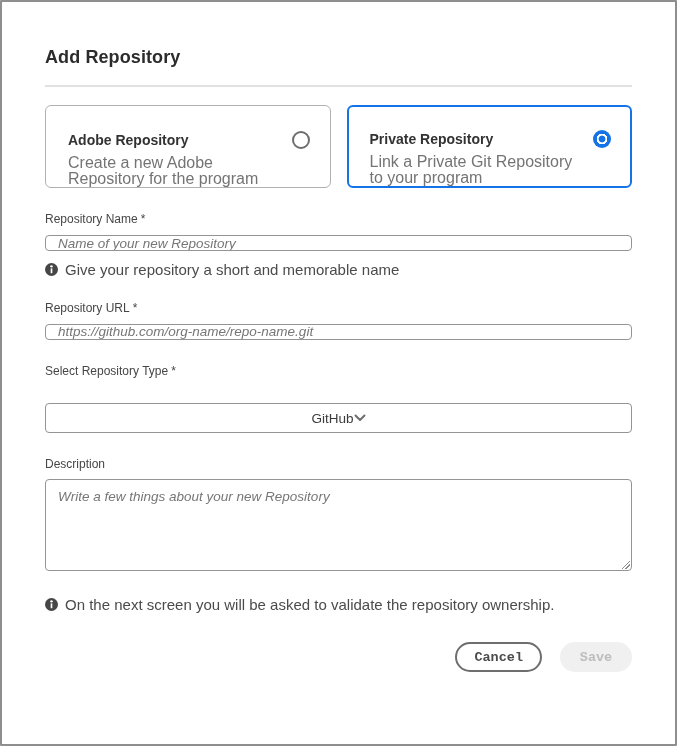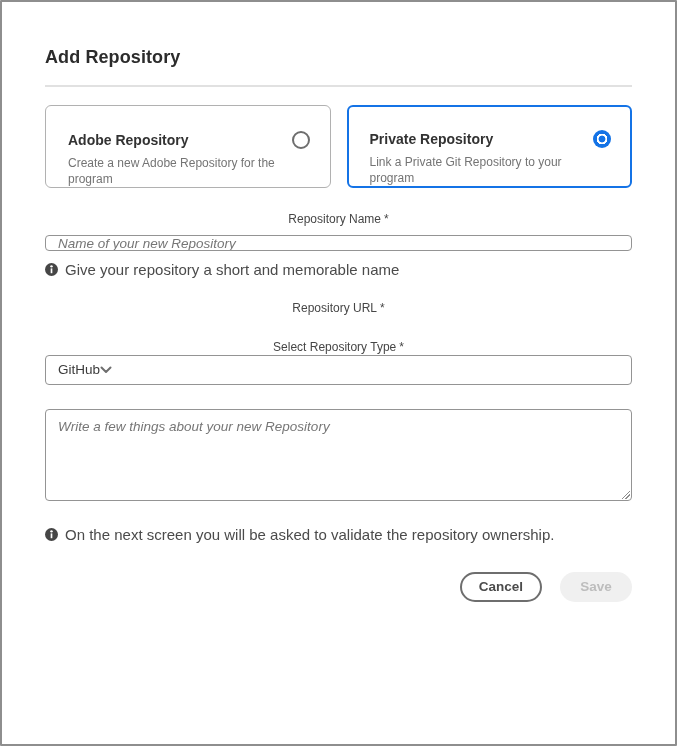--- a/index.html
+++ b/index.html
@@ -32,53 +32,53 @@
   .card {
     flex: 1; height: 83px;
     border: 1px solid #b1b1b1; border-radius: 6px;
     padding: 0 20px 0 22px;
     display: flex; flex-direction: column; justify-content: flex-end;
     background: #fff; cursor: pointer;
   }
   .card.selected { border: 2px solid var(--accent, #1473e6); padding: 8px 19px 0 21px; }
   .card-head { display: flex; align-items: center; justify-content: space-between; }
   .card-title { font-size: 14px; font-weight: 700; color: #323232; }
-  .card-desc { margin-top: 6px; font-size: 12px; line-height: 16px; color: #747474; padding-right: 26px; }
+  .card-desc { margin-top: 6px; font-size: 16px; line-height: 16px; color: #747474; padding-right: 26px; }
   .radio {
     width: 18px; height: 18px; border-radius: 50%; flex: 0 0 18px; cursor: pointer;
   }
   .radio.off { border: 2px solid #6e6e6e; background: #fff; }
   .radio.on {
     background: radial-gradient(circle at center,
       var(--accent, #1473e6) 0 3.4px,
       #ffffff 3.6px 5.2px,
       var(--accent, #1473e6) 5.4px 100%);
   }
   
   .group { margin-top: 24px; }
   .field-label {
-    display: block; font-size: 12px; line-height: 15px; color: #464646; text-align: center;
+    display: block; font-size: 12px; line-height: 15px; color: #464646;
   }
   .req { color: #464646; font-size: 12px; margin-left: 3px; }
   .text-input, .picker, .textarea-wrap textarea {
     width: 100%;
     border: 1px solid #949494; border-radius: 4px;
     background: #fff;
     font-family: "Liberation Sans", sans-serif;
     font-size: 13.5px; color: #3b3b3b;
   }
   .text-input { height: 16px; margin-top: 8px; padding: 0 12px; outline: none; }
   .text-input::placeholder { font-style: italic; color: #767676; opacity: 1; }
   .help-row, .note-row { display: flex; align-items: flex-start; gap: 7px; margin-top: 10px; }
   .help-text, .note-text { font-size: 15px; line-height: 15px; color: #4b4b4b; }
   .info-svg { display: block; margin-top: 1px; }
   
   .picker {
-    height: 30px; margin-top: 0; padding: 0 12px;
-    display: flex; align-items: center; justify-content: flex-start;
+    height: 30px; margin-top: 24px; padding: 0 12px;
+    display: flex; align-items: center; justify-content: center;
     cursor: pointer;
   }
   .picker-value { font-size: 13.5px; color: #3b3b3b; }
   
   .textarea-wrap { position: relative; margin-top: 7px; }
   .textarea-wrap textarea {
     display: block; height: 92px; padding: 9px 12px;
     resize: none; outline: none;
   }
   .textarea-wrap textarea::placeholder { font-style: italic; color: #767676; opacity: 1; }
@@ -86,21 +86,21 @@
     position: absolute; right: 2px; bottom: 2px; width: 9px; height: 9px;
     background:
       linear-gradient(135deg, transparent 0 50%, #8e8e8e 50% 58%, transparent 58% 72%, #8e8e8e 72% 80%, transparent 80%);
     cursor: nwse-resize;
   }
   .note-row { margin-top: 26px; }
   
   .footer { display: flex; justify-content: flex-end; align-items: center; gap: 18px; margin-top: 30px; }
   .btn {
     height: 30px; min-width: 72px; padding: 0 17px;
-    border-radius: 15px; font-family: Liberation Sans, sans-serif;
+    border-radius: 15px; font-family: Liberation Mono, monospace;
     font-size: 13.5px; font-weight: 700; cursor: pointer;
   }
   .btn-secondary { background: #fff; border: 2px solid #6e6e6e; color: #4b4b4b; }
   .btn-disabled { background: #f0f0f0; border: none; color: #bdbdbd; cursor: default; }
 </style>
 </head>
 <body>
 
 <div class="frame">
 
@@ -132,33 +132,35 @@
           <circle cx="7" cy="7" r="7" fill="#464646"></circle>
           <circle cx="7" cy="3.6" r="1.3" fill="#fff"></circle>
           <rect x="6.1" y="5.8" width="1.8" height="5.2" fill="#fff"></rect>
         </svg>
       <span class="help-text">Give your repository a short and memorable name</span>
     </div>
   </div>
 
   <div class="group">
     <label class="field-label"><span>Repository URL</span><span class="req">*</span></label>
+    <input class="text-input" type="text" placeholder="https://github.com/org-name/repo-name.git" style="">
   </div>
 
   <div class="group">
     <label class="field-label"><span>Select Repository Type</span><span class="req">*</span></label>
     <div class="picker">
       <span class="picker-value">GitHub</span>
       <svg width="12" height="8" viewBox="0 0 12 8">
           <polyline points="1.5,1.5 6,6 10.5,1.5" fill="none" stroke="#6e6e6e" stroke-width="2" stroke-linecap="round" stroke-linejoin="round"></polyline>
         </svg>
     </div>
   </div>
 
   <div class="group">
+    <label class="field-label">Description</label>
     <div class="textarea-wrap">
       <textarea placeholder="Write a few things about your new Repository" style=""></textarea>
       <span class="resize-grip"></span>
     </div>
   </div>
 
   <div class="note-row">
     <svg class="info-svg" width="13" height="13" viewBox="0 0 14 14">
         <circle cx="7" cy="7" r="7" fill="#464646"></circle>
         <circle cx="7" cy="3.6" r="1.3" fill="#fff"></circle>

